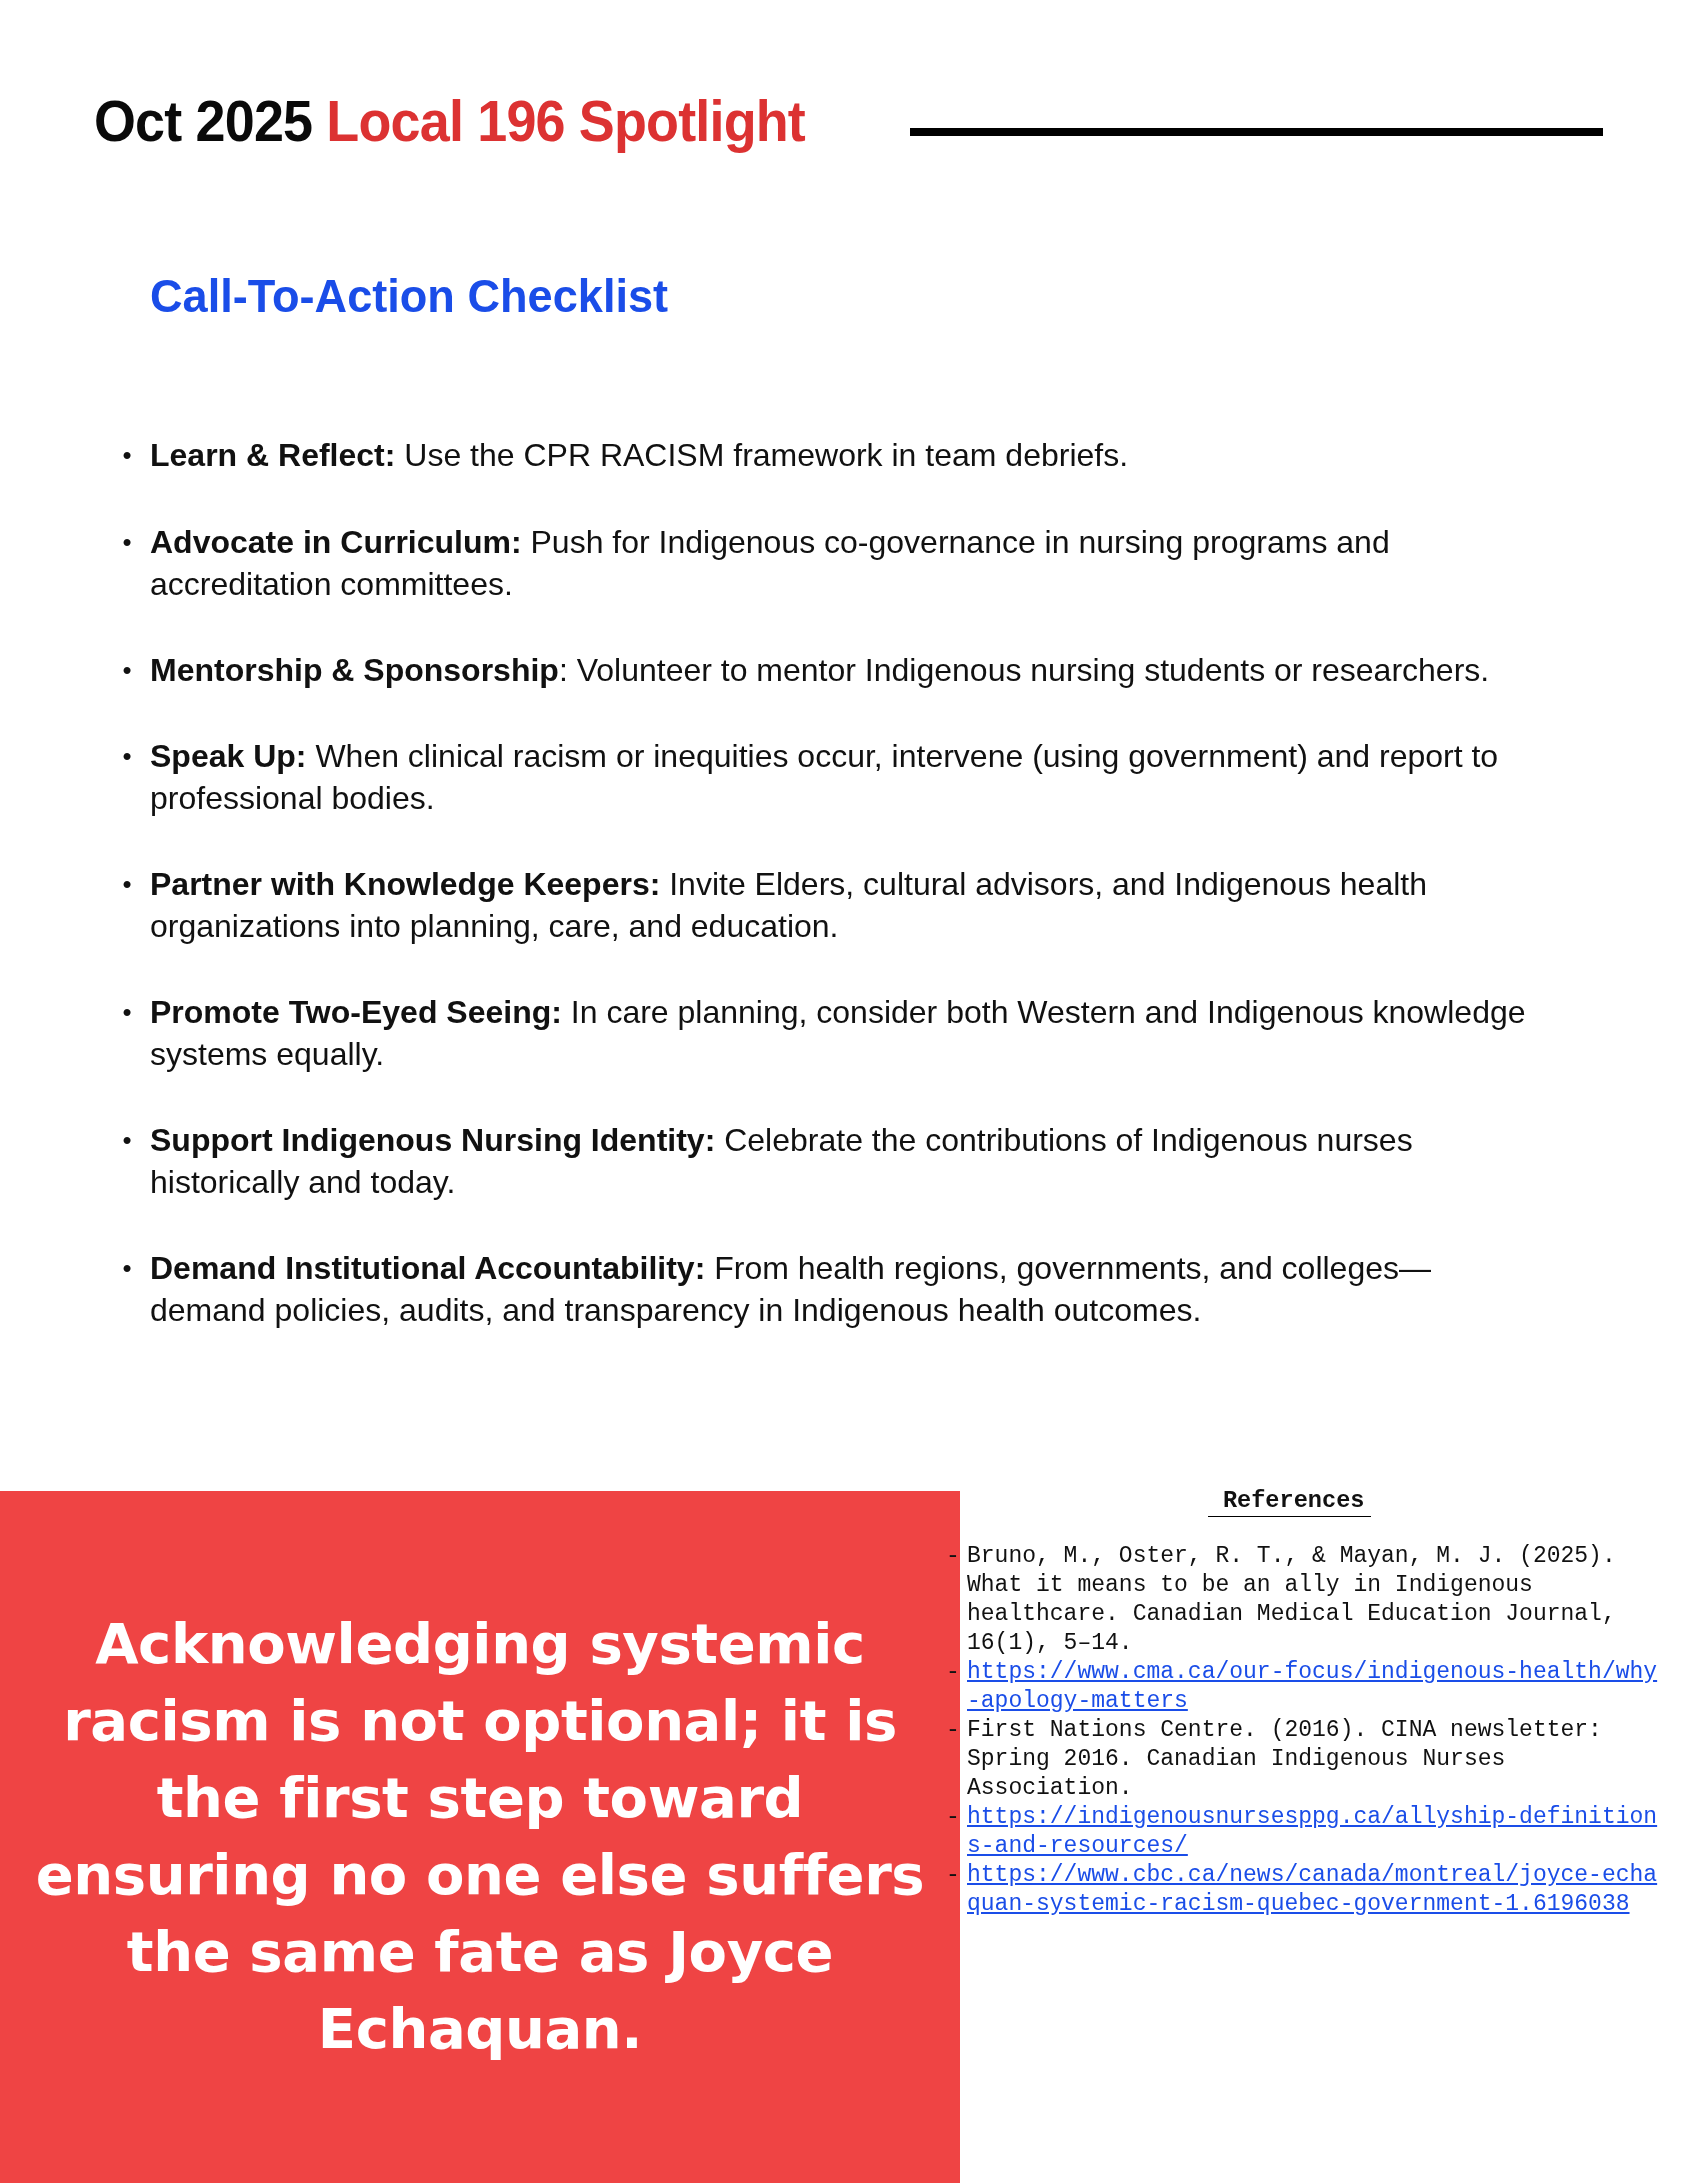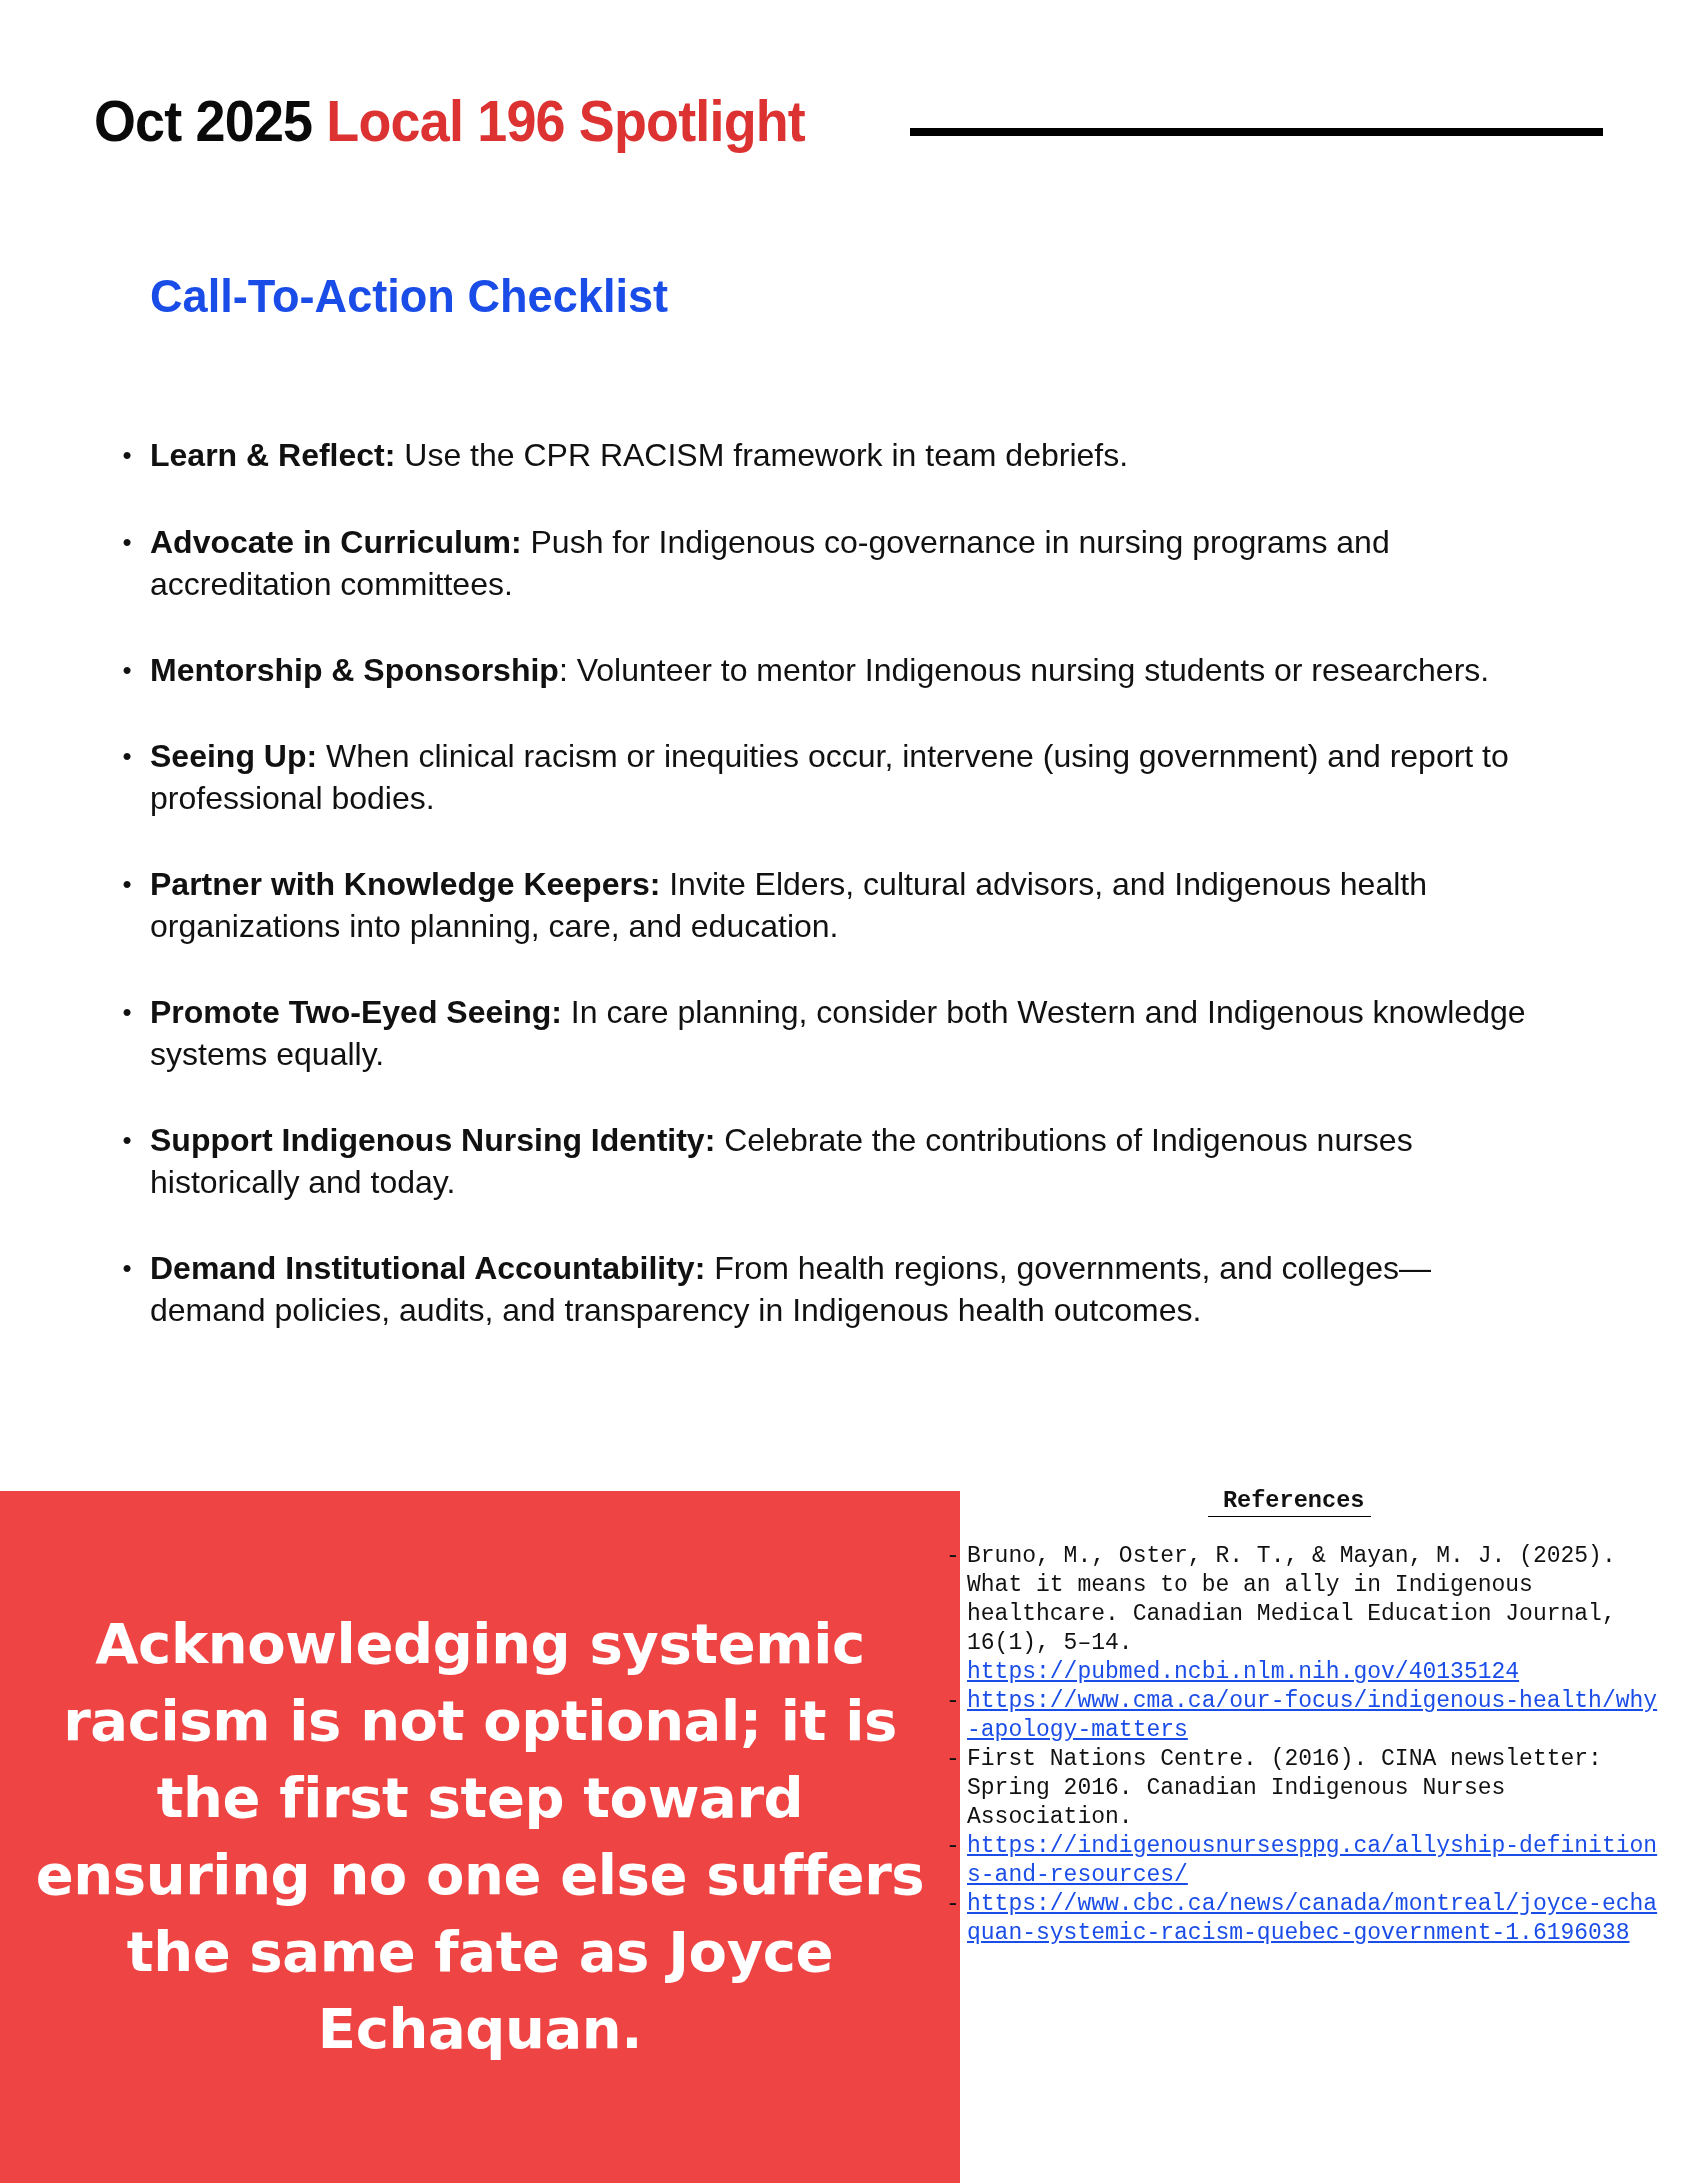--- a/index.html
+++ b/index.html
@@ -89,21 +89,21 @@
   <li>
     <span class="bullet">•</span>
     <span class="term">Advocate in Curriculum:</span><span> Push for Indigenous co-governance in nursing programs and accreditation committees.</span>
   </li>
   <li>
     <span class="bullet">•</span>
     <span class="term">Mentorship &amp; Sponsorship</span><span>: Volunteer to mentor Indigenous nursing students or researchers.</span>
   </li>
   <li>
     <span class="bullet">•</span>
-    <span class="term">Seeing Up:</span><span> When clinical racism or inequities occur, intervene (using government) and report to professional bodies.</span>
+    <span class="term">Speak Up:</span><span> When clinical racism or inequities occur, intervene (using government) and report to professional bodies.</span>
   </li>
   <li>
     <span class="bullet">•</span>
     <span class="term">Partner with Knowledge Keepers:</span><span> Invite Elders, cultural advisors, and Indigenous health organizations into planning, care, and education.</span>
   </li>
   <li>
     <span class="bullet">•</span>
     <span class="term">Promote Two-Eyed Seeing:</span><span> In care planning, consider both Western and Indigenous knowledge systems equally.</span>
   </li>
   <li>
@@ -118,21 +118,20 @@
 
 <div class="quote-box">
   <div class="quote-text">Acknowledging systemic racism is not optional; it is the first step toward ensuring no one else suffers the same fate as Joyce Echaquan.</div>
 </div>
 
 <div class="references">
   <div class="ref-heading">References</div>
   <div class="ref-item">
     <span class="dash">-</span>
     <span>Bruno, M., Oster, R. T., &amp; Mayan, M. J. (2025). What it means to be an ally in Indigenous healthcare. Canadian Medical Education Journal, 16(1), 5–14.</span>
-    <a href="#">https://pubmed.ncbi.nlm.nih.gov/40135124</a>
   </div>
   <div class="ref-item">
     <span class="dash">-</span>
     <a href="#">https://www.cma.ca/our-focus/indigenous-health/why-apology-matters</a>
   </div>
   <div class="ref-item">
     <span class="dash">-</span>
     <span>First Nations Centre. (2016). CINA newsletter: Spring 2016. Canadian Indigenous Nurses Association.</span>
   </div>
   <div class="ref-item">

